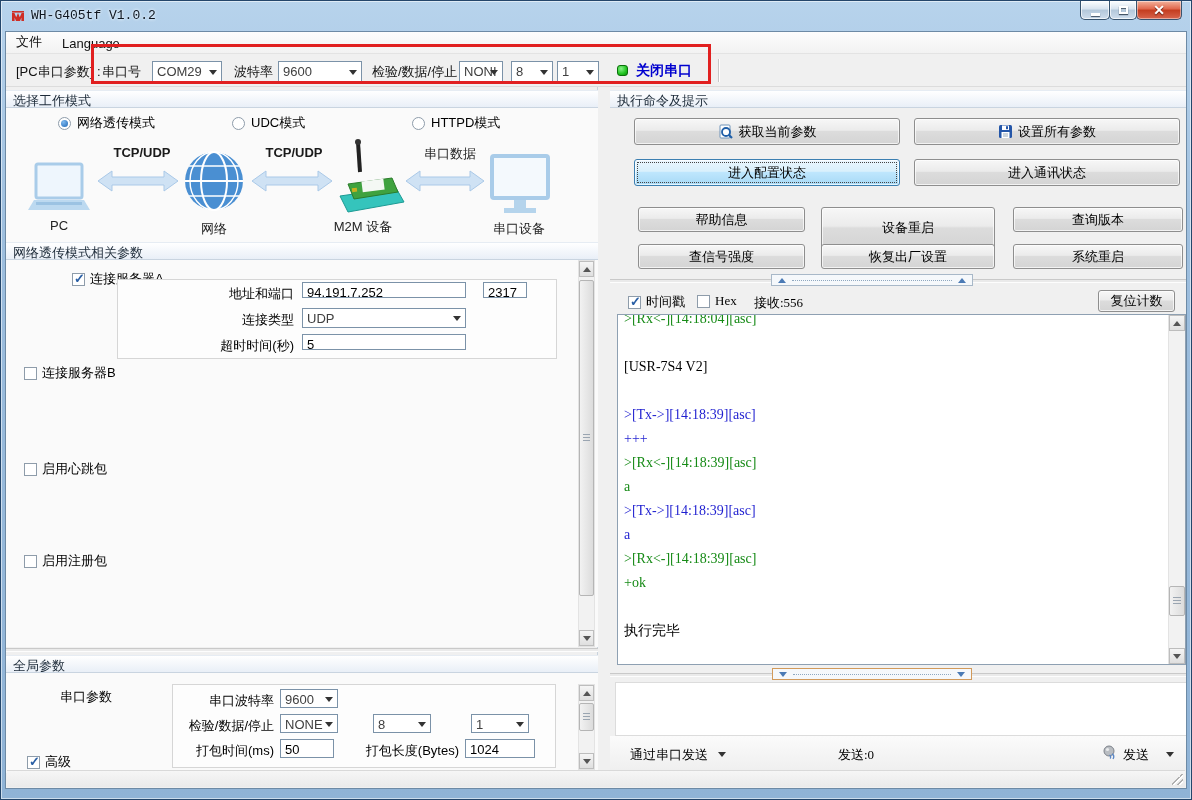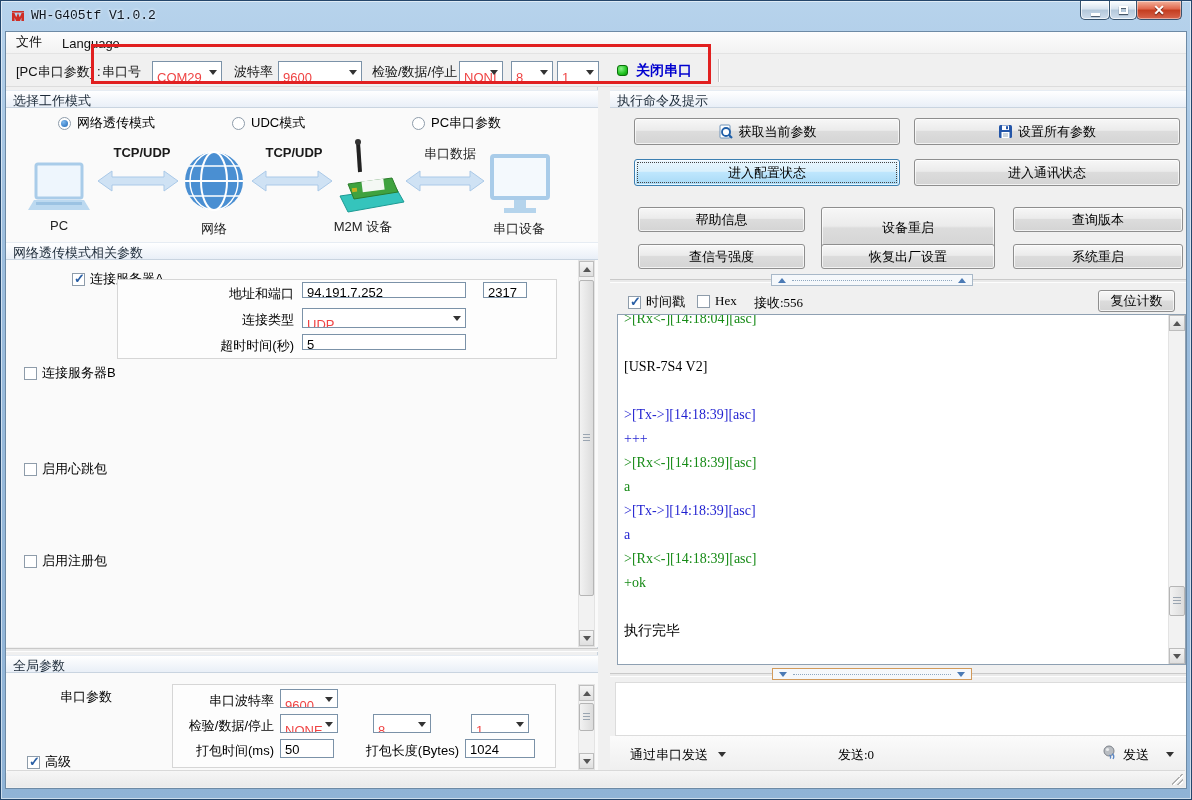--- a/index.html
+++ b/index.html
@@ -32,21 +32,21 @@
 
   .menubar { position:absolute; top:0; left:0; right:0; height:22px;
     background:linear-gradient(#fdfdfd,#f2f2f2); border-bottom:1px solid #e3e3e3;
     display:flex; align-items:flex-end; font-size:13px; color:#111; }
   .menu-item { padding:2px 10px; }
 
   .toolbar { position:absolute; top:22px; left:0; right:0; height:33px;
     border-bottom:1px solid #dcdcdc; font-size:13px; color:#111; }
   .tb-label { position:absolute; top:9px; white-space:nowrap; }
   .combo { position:absolute; height:21px; background:#fff; border:1px solid #7b92a8;
-    font-size:13px; color:#ef4444; padding:8px 16px 0 4px; overflow:hidden; white-space:nowrap; }
+    font-size:13px; color:#404040; padding:2px 16px 0 4px; overflow:hidden; white-space:nowrap; }
   .combo .arr { position:absolute; right:4px; top:8px; width:0; height:0;
     border-left:4px solid transparent; border-right:4px solid transparent; border-top:5px solid #333; }
   .tb-sep { position:absolute; top:5px; width:1px; height:23px; background:#c7c7c7; box-shadow:1px 0 0 #fff; }
   .status-dot { position:absolute; width:11px; height:11px; border-radius:3px;
     background:radial-gradient(circle at 35% 30%, #8af08a, #22c522 60%, #0f8d0f); border:1px solid #0a700a; }
   .close-port-label { position:absolute; top:8px; font-size:14px; font-weight:bold; color:#0000cf; }
   .red-box { position:absolute; left:85px; top:12px; width:620px; height:40px;
     border:3px solid #e12020; z-index:50; pointer-events:none; }
 
   .panel-sep { position:absolute; left:591px; top:55px; bottom:18px; width:1px; background:#c9d3dd; }
@@ -190,21 +190,21 @@
       <div class="radio selected" style="left:52px; top:82px;">
         <span class="dot"></span>
           <span>网络透传模式</span>
       </div>
       <div class="radio" style="left:226px; top:82px;">
         <span class="dot"></span>
           <span>UDC模式</span>
       </div>
       <div class="radio" style="left:406px; top:82px;">
         <span class="dot"></span>
-          <span>PC串口参数</span>
+          <span>HTTPD模式</span>
       </div>
 
       <svg class="abs" style="left:0; top:106px;" width="592" height="88" viewBox="0 0 592 88">
 
         <g>
           <rect x="30" y="26" width="46" height="34" rx="2" fill="#eef6fd" stroke="#a9cce9" stroke-width="3"></rect>
           <polygon points="22,72 84,72 78,62 28,62" fill="#bcd9f0"></polygon>
           <rect x="30" y="64" width="46" height="3" fill="#9cc3e3"></rect>
         </g>
 

